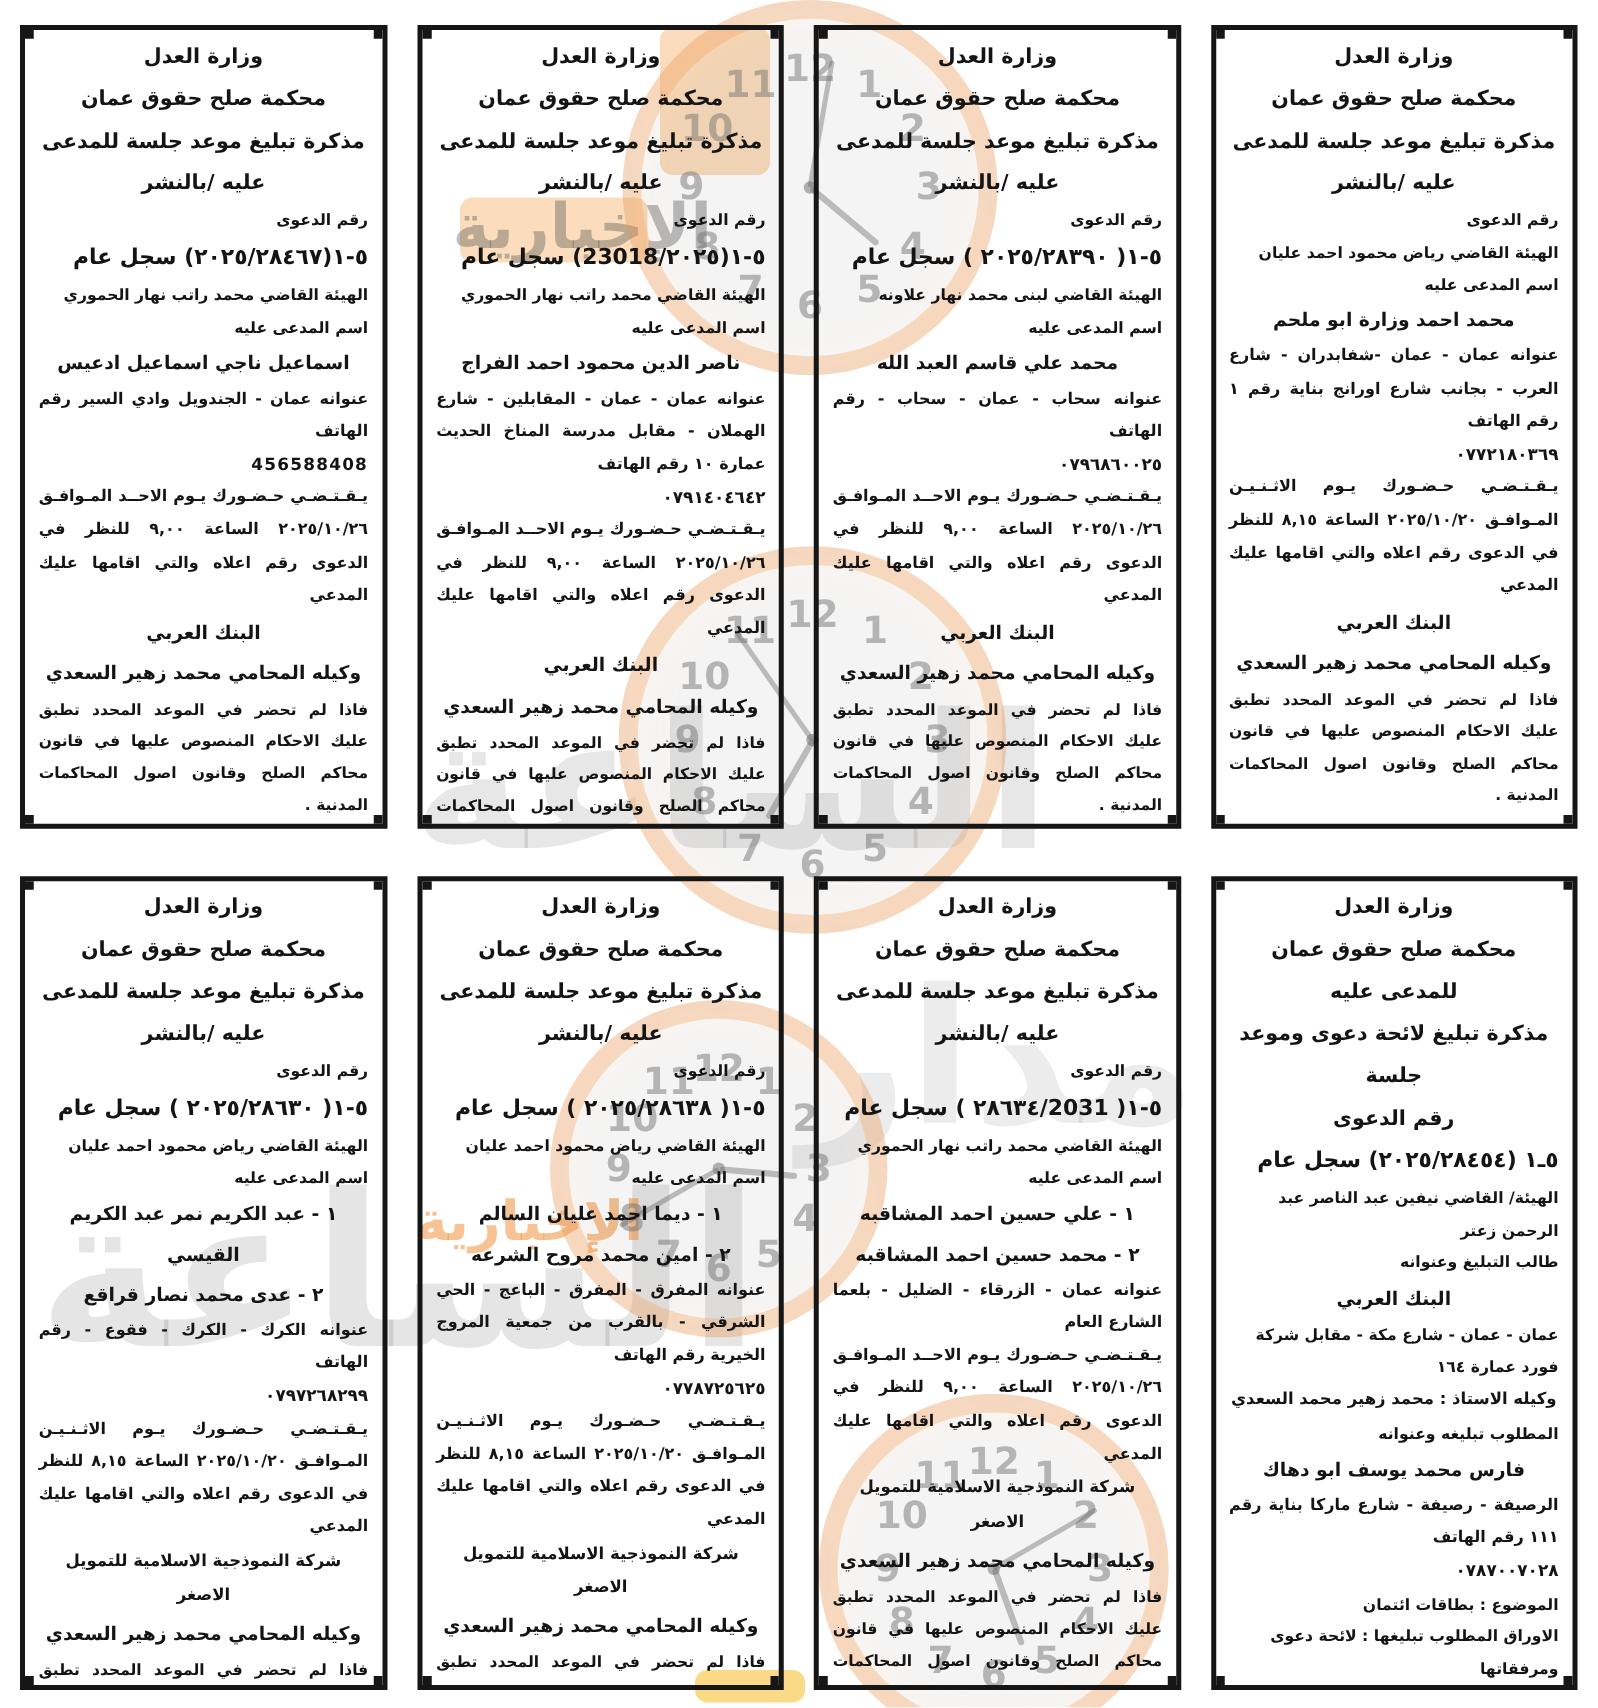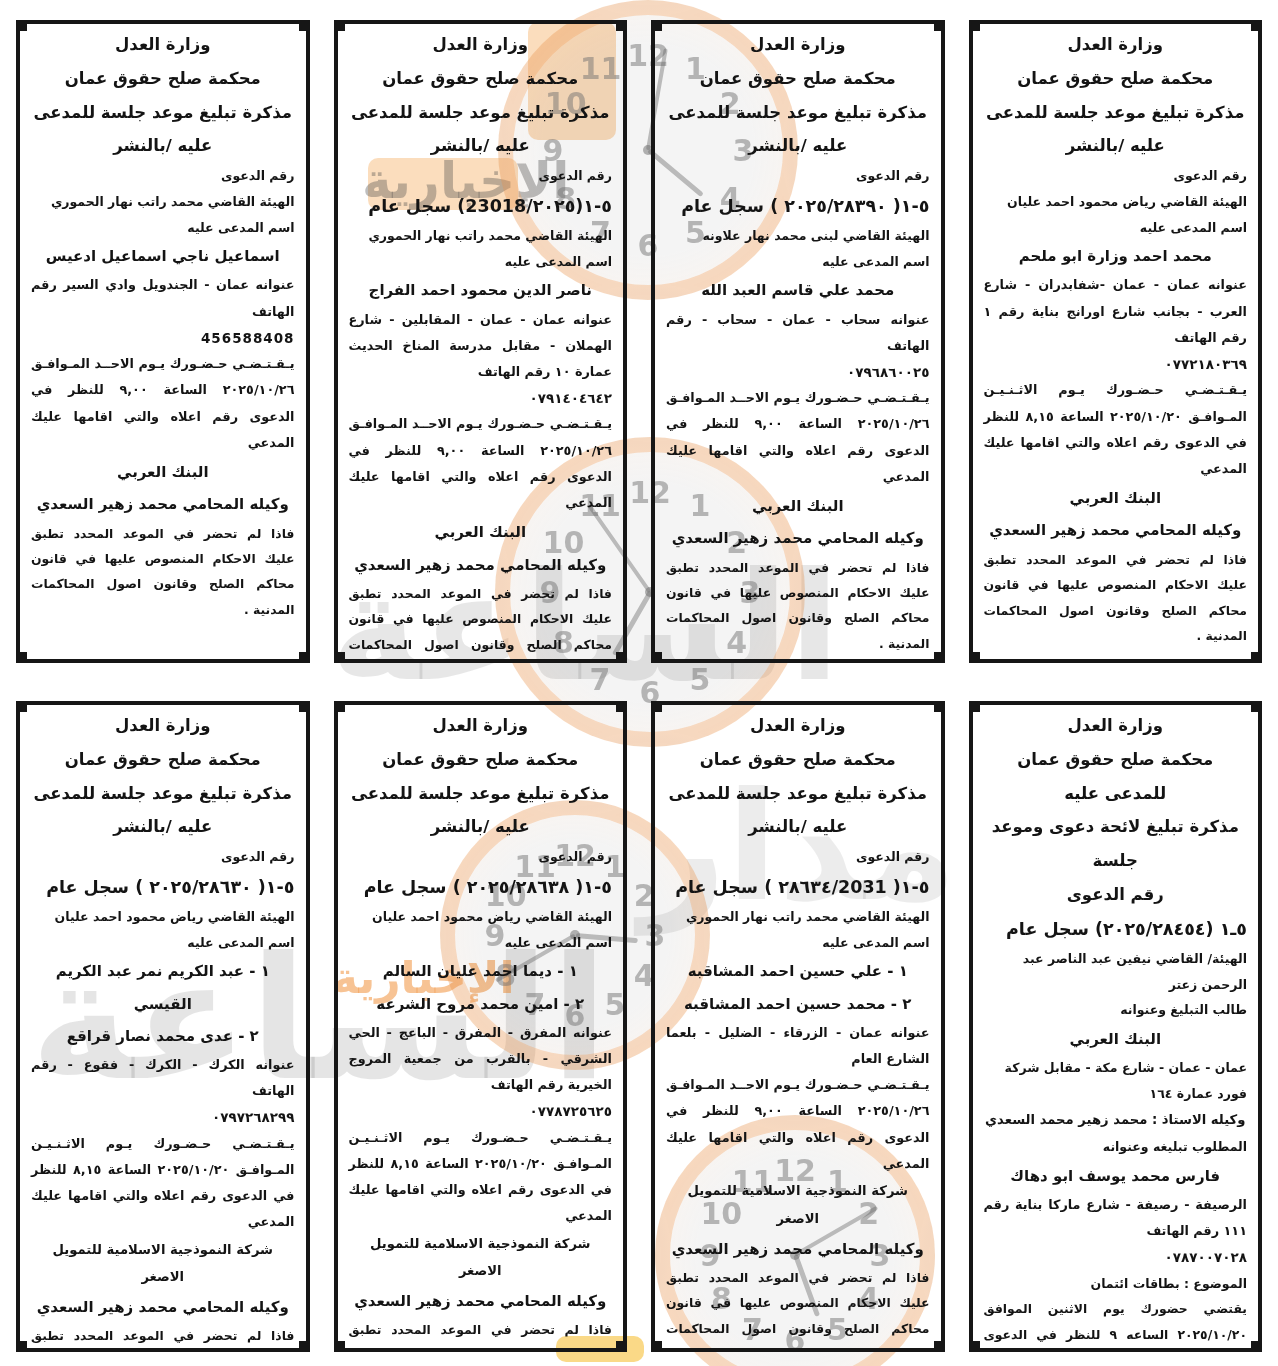--- a/index.html
+++ b/index.html
@@ -223,20 +223,21 @@
         <span class="corner tr"></span>
         <span class="corner bl"></span>
         <span class="corner br"></span>
       </article>
       <article class="notice">
         <div class="ln n-h">وزارة العدل</div>
         <div class="ln n-h">محكمة صلح حقوق عمان</div>
         <div class="ln n-h">مذكرة تبليغ موعد جلسة للمدعى</div>
         <div class="ln n-h">عليه /بالنشر</div>
         <div class="ln n-lbl">رقم الدعوى</div>
+        <div class="ln n-case">٥-١(٢٠٢٥/٢٨٤٦٧) سجل عام</div>
         <div class="ln n-lbl">الهيئة القاضي محمد راتب نهار الحموري</div>
         <div class="ln n-lbl">اسم المدعى عليه</div>
         <div class="ln n-nm">اسماعيل ناجي اسماعيل ادعيس</div>
         <div class="ln n-jp">عنوانه عمان - الجندويل وادي السير رقم الهاتف</div>
         <div class="ln n-ph">456588408</div>
         <div class="ln n-jp">يـقـتـضـي حـضـورك يـوم الاحــد المـوافـق ٢٠٢٥/١٠/٢٦ الساعة ٩,٠٠ للنظر في الدعوى رقم اعلاه والتي اقامها عليك المدعي</div>
         <div class="ln n-pt">البنك العربي</div>
         <div class="ln n-pt">وكيله المحامي محمد زهير السعدي</div>
         <div class="ln n-cl">فاذا لم تحضر في الموعد المحدد تطبق عليك الاحكام المنصوص عليها في قانون محاكم الصلح وقانون اصول المحاكمات المدنية .</div>
         <span class="corner tl"></span>
@@ -254,20 +255,21 @@
         <div class="ln n-lbl">الهيئة/ القاضي نيفين عبد الناصر عبد الرحمن زعتر</div>
         <div class="ln n-lbl">طالب التبليغ وعنوانه</div>
         <div class="ln n-pt">البنك العربي</div>
         <div class="ln n-lbl">عمان - عمان - شارع مكة - مقابل شركة فورد عمارة ١٦٤</div>
         <div class="ln n-ptc">وكيله الاستاذ : محمد زهير محمد السعدي</div>
         <div class="ln n-lbl">المطلوب تبليغه وعنوانه</div>
         <div class="ln n-pt">فارس محمد يوسف ابو دهاك</div>
         <div class="ln n-jp">الرصيفة - رصيفة - شارع ماركا بناية رقم ١١١ رقم الهاتف</div>
         <div class="ln n-ph">٠٧٨٧٠٠٧٠٢٨</div>
         <div class="ln n-lbl">الموضوع : بطاقات ائتمان</div>
+        <div class="ln n-lbl">الاوراق المطلوب تبليغها : لائحة دعوى ومرفقاتها</div>
         <div class="ln n-cl">يقتضي حضورك يوم الاثنين الموافق ٢٠٢٥/١٠/٢٠ الساعه ٩ للنظر في الدعوى رقم اعلاه، فاذا لم تحضر او ترسل وكيلا عنك تطبق عليك الاحكام المنصوص عليها في قانون محاكم الصلح وقانون اصول المحاكمات المدنية .</div>
         <span class="corner tl"></span>
         <span class="corner tr"></span>
         <span class="corner bl"></span>
         <span class="corner br"></span>
       </article>
       <article class="notice">
         <div class="ln n-h">وزارة العدل</div>
         <div class="ln n-h">محكمة صلح حقوق عمان</div>
         <div class="ln n-h">مذكرة تبليغ موعد جلسة للمدعى</div>

